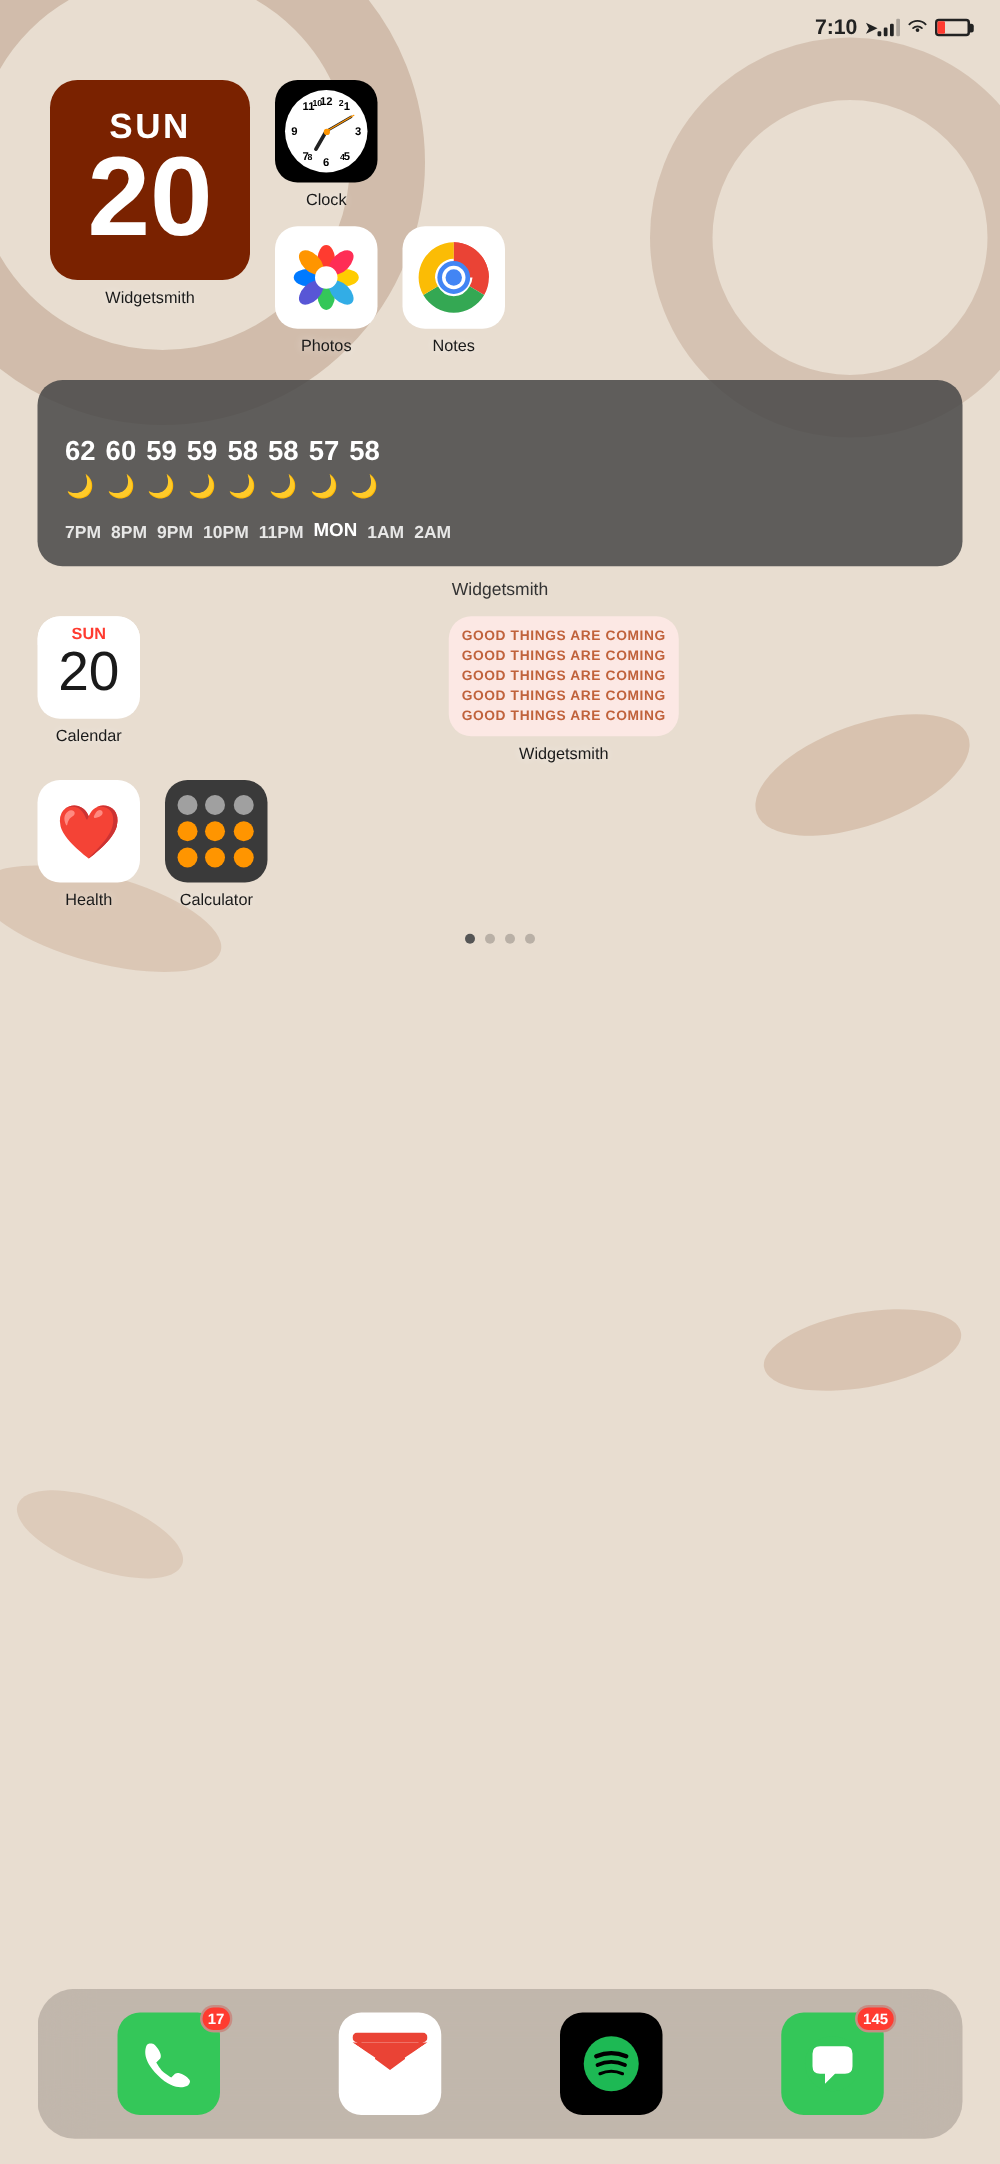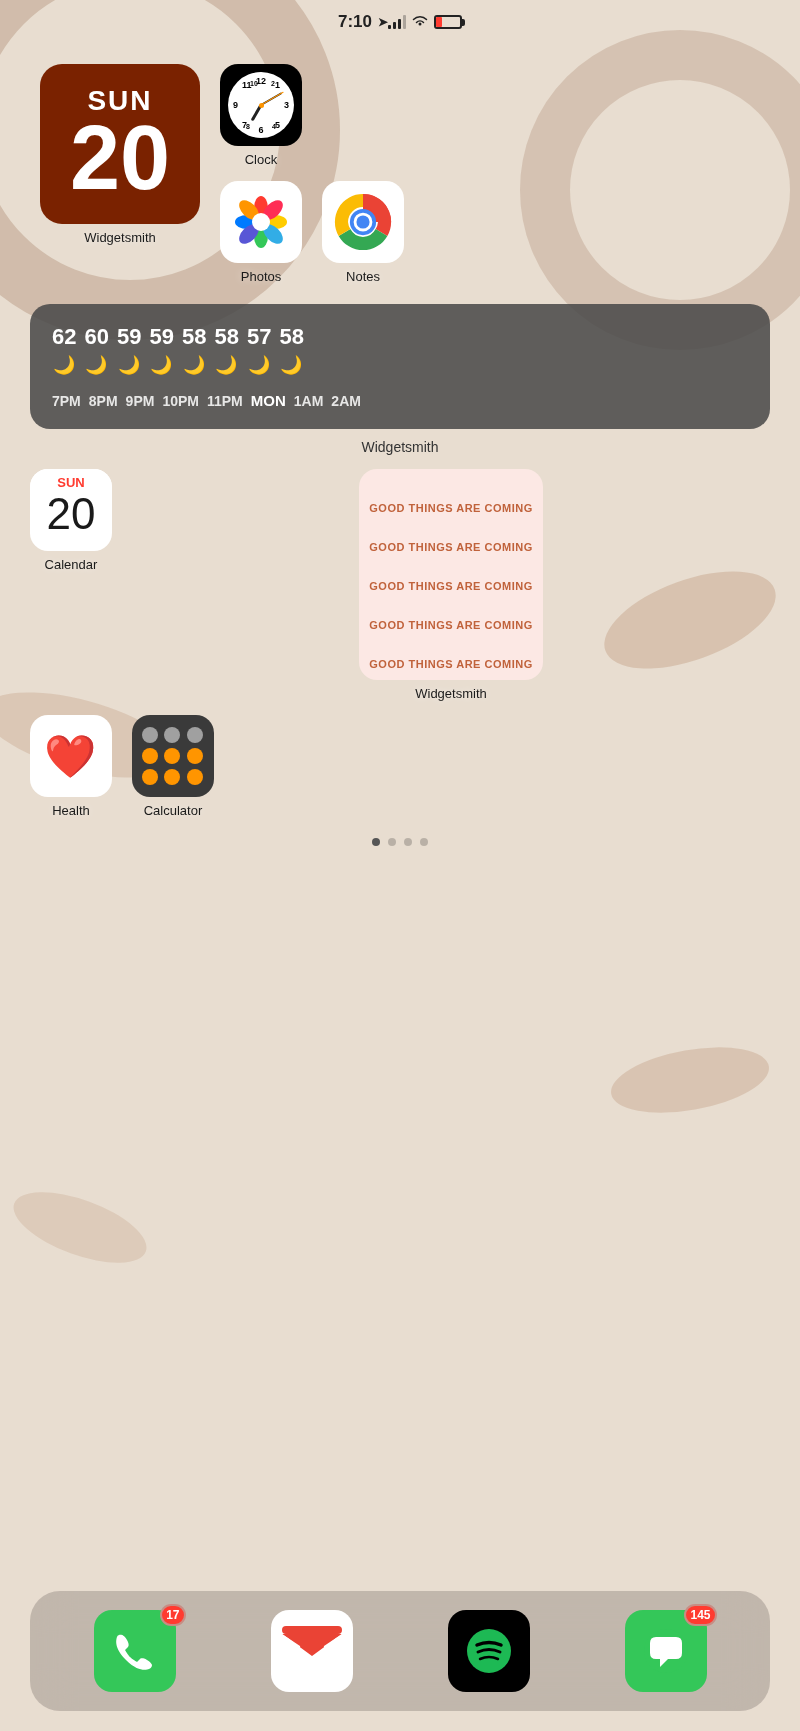--- a/index.html
+++ b/index.html
@@ -68,21 +68,21 @@
       transform: rotate(20deg);
     }
 
     
     .status-bar {
       position: absolute;
       top: 0; left: 0; right: 0;
       height: 44px;
       display: flex;
       align-items: center;
-      justify-content: center;
+      justify-content: flex-end;
       padding: 12px 24px;
       z-index: 100;
     }
     .status-time {
       font-size: 17px;
       font-weight: 600;
       color: #222;
       display: flex;
       align-items: center;
       gap: 4px;
@@ -274,20 +274,21 @@
       background: rgba(70,70,70,0.85);
       border-radius: 20px;
       padding: 20px 22px;
       color: white;
     }
     .weather-hours {
       display: flex;
       align-items: flex-start;
       gap: 8px;
       margin-bottom: 16px;
+      margin-top: 24px;
     }
     .weather-hour-item {
       display: flex;
       flex-direction: column;
       align-items: center;
       gap: 4px;
     }
     .weather-temp {
       font-size: 22px;
       font-weight: 600;
@@ -389,21 +390,20 @@
       justify-content: center;
       gap: 4px;
       padding: 10px;
     }
     .motivational-text {
       font-size: 11px;
       font-weight: 700;
       color: #c0623b;
       text-transform: uppercase;
       letter-spacing: 0.5px;
-      margin-top: 23px;
     }
 
     
     .health-app-icon {
       width: 82px; height: 82px;
       background: white;
       border-radius: 18px;
       display: flex;
       align-items: center;
       justify-content: center;

